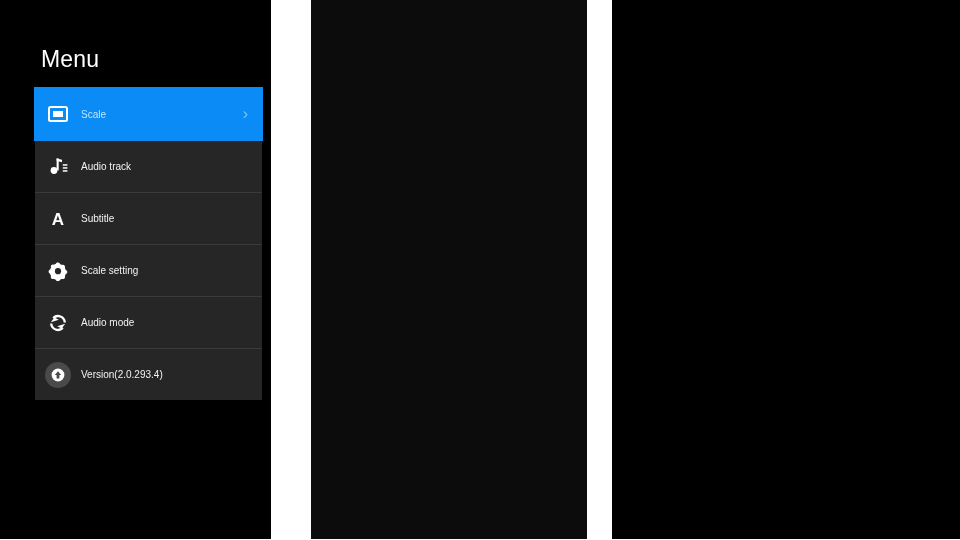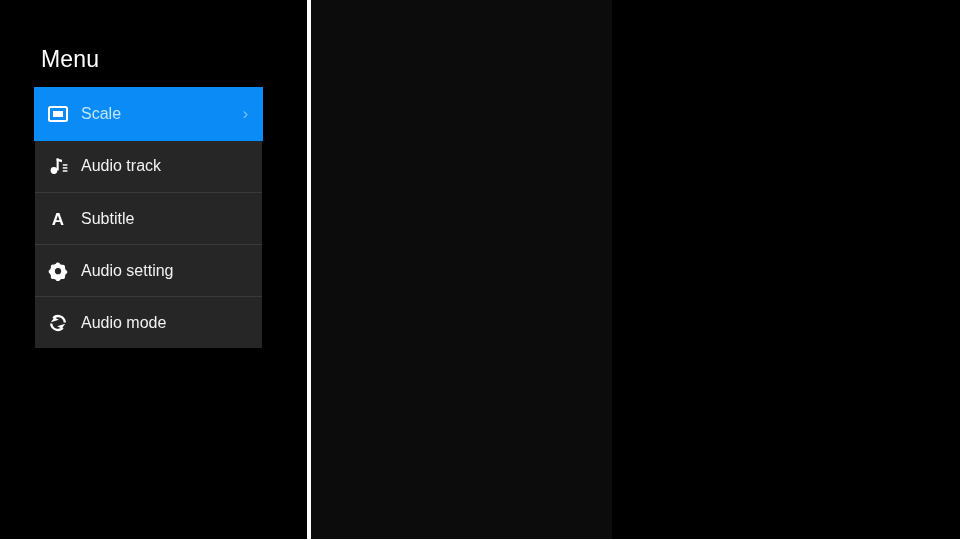--- a/index.html
+++ b/index.html
@@ -6,21 +6,21 @@
   body{
     width:960px;height:540px;
     background:#ffffff;
     font-family:"Liberation Sans","DejaVu Sans",sans-serif;
     overflow:hidden;
     position:relative;
   }
   .stage{position:absolute;inset:0;display:block;}
 
   
-  .panel{position:absolute;top:0;bottom:1px;background:#000000;overflow:hidden;padding-left:36px;}
+  .panel{position:absolute;top:0;bottom:1px;background:#000000;overflow:hidden;}
   #panel-menu{left:0;width:271px;}
   #panel-picture{left:311px;width:276px;background:#0c0c0c;}
   #panel-play{left:612px;right:0;}
 
   
   .menu-title{
     position:absolute;left:41px;top:46px;
     color:#ffffff;font-size:23px;letter-spacing:.2px;
   }
   .menu-list{
@@ -34,21 +34,21 @@
   .menu-row:first-child{border-top:none;}
   .menu-row.sel{
     background:#0a8bf5;border-top:none;
     box-shadow:0 0 0 1px #0a8bf5;
   }
   .menu-row.sel + .menu-row{border-top:none;text-align:right;}
   .menu-ico{
     width:46px;min-width:46px;display:flex;align-items:center;justify-content:center;
     color:#ffffff;
   }
-  .menu-lbl{color:#f2f2f2;font-size:16px;}
+  .menu-lbl{color:#f2f2f2;font-size:10px;}
   .menu-row.sel .menu-lbl{color:#bfe6ff;}
   .menu-chev{
     position:absolute;right:14px;top:50%;transform:translateY(-50%);
     color:#8fd0ff;font-size:16px;line-height:1;opacity:.85;
   }
   .ver-ico-wrap{
     width:26px;height:26px;border-radius:50%;background:#4a4a4a;
     display:flex;align-items:center;justify-content:center;
   }
   svg{display:block;}
@@ -98,36 +98,47 @@
         <span class="menu-lbl">Subtitle</span>
       </div>
 
       <div class="menu-row">
         <span class="menu-ico">
           <svg width="20" height="20" viewBox="0 0 20 20">
             <path fill="#ffffff" d="M10 1.6c1.1 0 1.9.9 2.1 1.6.9.1 1.6.5 2 .9.7-.4 1.7-.4 2.4.4.8.8.7 1.8.3 2.4.4.5.7 1.1.9 2 .8.2 1.6 1 1.6 2.1s-.9 1.9-1.6 2.1c-.1.9-.5 1.6-.9 2 .4.7.4 1.7-.4 2.4-.8.8-1.8.7-2.4.3-.5.4-1.1.7-2 .9-.2.8-1 1.6-2.1 1.6s-1.9-.9-2.1-1.6c-.9-.1-1.6-.5-2-.9-.7.4-1.7.4-2.4-.4-.8-.8-.7-1.8-.3-2.4-.4-.5-.7-1.1-.9-2C1.4 12.4.6 11.6.6 10.5S1.5 8.6 2.2 8.4c.1-.9.5-1.6.9-2-.4-.7-.4-1.7.4-2.4.8-.8 1.8-.7 2.4-.3.5-.4 1.1-.7 2-.9.2-.8 1-1.2 2.1-1.2z"></path>
             <circle cx="10" cy="10.2" r="3.1" fill="#262626"></circle>
           </svg>
         </span>
-        <span class="menu-lbl">Audio setting</span>
+        <span class="menu-lbl">Scale setting</span>
       </div>
 
       <div class="menu-row">
         <span class="menu-ico">
           <svg width="20" height="20" viewBox="0 0 20 20">
             <path fill="none" stroke="#ffffff" stroke-width="2.3" d="M3.2 10.5a6.8 6.8 0 0 0 11.6 4.4"></path>
             <path fill="#ffffff" d="M17.2 10.8l-3.6 4.6-4.4-2.2z"></path>
             <path fill="none" stroke="#ffffff" stroke-width="2.3" d="M16.8 9.5A6.8 6.8 0 0 0 5.2 5.1"></path>
             <path fill="#ffffff" d="M2.8 9.2l3.6-4.6 4.4 2.2z"></path>
           </svg>
         </span>
         <span class="menu-lbl">Audio mode</span>
       </div>
 
 
+      <div class="menu-row">
+        <span class="menu-ico">
+          <span class="ver-ico-wrap">
+            <svg width="14" height="14" viewBox="0 0 14 14">
+              <circle cx="7" cy="7" r="6.4" fill="#ffffff"></circle>
+              <path d="M7 3.3 L10.2 7 L8.4 7 L8.4 10.4 L5.6 10.4 L5.6 7 L3.8 7 Z" fill="#4a4a4a"></path>
+            </svg>
+          </span>
+        </span>
+        <span class="menu-lbl">Version(2.0.293.4)</span>
+      </div>
 
     </div>
   </div>
 
   <div class="panel" id="panel-picture">
 
     
     
 
     

